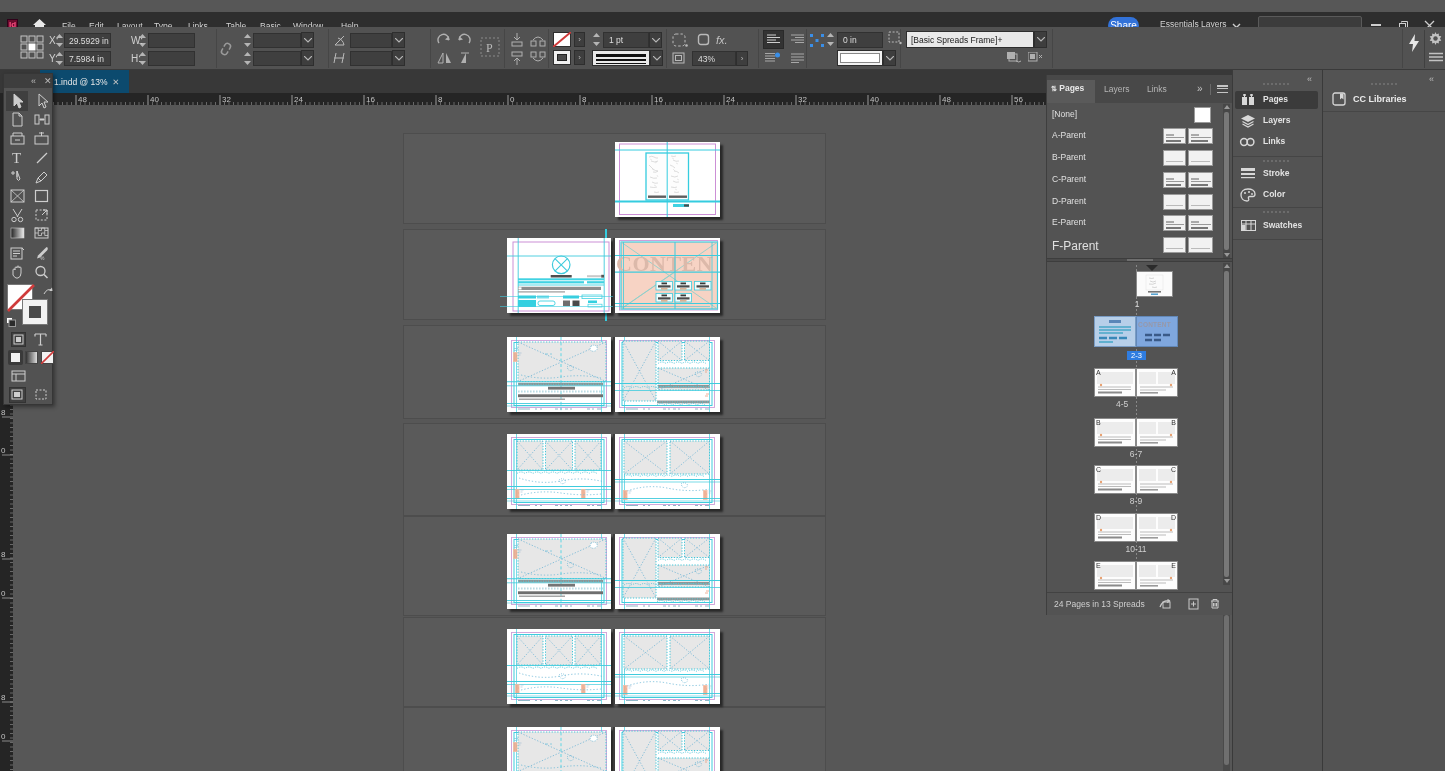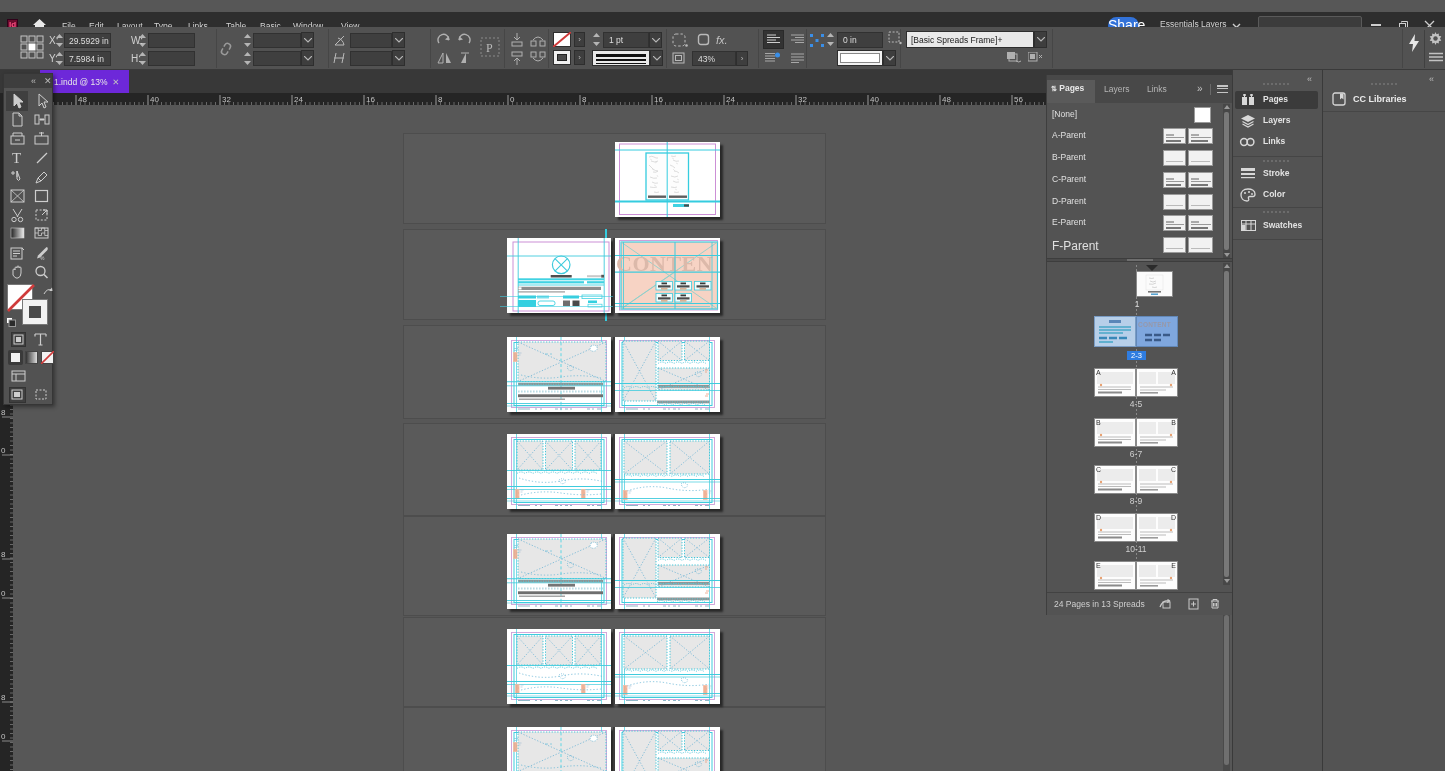--- a/index.html
+++ b/index.html
@@ -45,22 +45,22 @@
         <path d="M7.5 1 L14 7 L12 7 L12 13 L9 13 L9 9 L6 9 L6 13 L3 13 L3 7 L1 7 Z" fill="#e8e8e8"></path>
       </svg>
     <div class="menu" style="left:62px">File</div>
     <div class="menu" style="left:89px">Edit</div>
     <div class="menu" style="left:117px">Layout</div>
     <div class="menu" style="left:154px">Type</div>
     <div class="menu" style="left:188px">Links</div>
     <div class="menu" style="left:226px">Table</div>
     <div class="menu" style="left:260px">Basic</div>
     <div class="menu" style="left:293px">Window</div>
-    <div class="menu" style="left:341px">View</div>
-    <div class="abs" style="left:1108px;top:5px;width:31px;height:17px;background:#3272d9;border-radius:9px;color:#fff;font-size:14px;text-align:left;line-height:17px">Share</div>
+    <div class="menu" style="left:341px">Help</div>
+    <div class="abs" style="left:1108px;top:5px;width:31px;height:17px;background:#3272d9;border-radius:9px;color:#fff;font-size:10px;text-align:center;line-height:17px">Share</div>
     <div class="abs" style="left:1160px;top:7px;color:#d4d4d4;font-size:8.5px">Essentials Layers</div>
     <svg class="abs" style="left:1232px;top:11px" width="9" height="6" viewBox="0 0 9 6">
         <path d="M1 1 L4.5 4.5 L8 1" stroke="#cccccc" stroke-width="1.4" fill="none"></path>
       </svg>
     <div class="abs" style="left:1258px;top:4px;width:104px;height:18px;background:#3c3c3c;border:1px solid #5a5a5a;border-radius:2px"></div>
     <div class="abs" style="left:1371px;top:12px;width:10px;height:2px;background:#cfcfcf"></div>
     <svg class="abs" style="left:1398px;top:8px" width="11" height="11" viewBox="0 0 11 11">
         <path d="M3.5 2.5 L3.5 1.5 L9.5 1.5 L9.5 7.5 L8.5 7.5" stroke="#cfcfcf" fill="none"></path>
         <rect x="1.5" y="3.5" width="6" height="6" stroke="#cfcfcf" fill="none"></rect>
       </svg>
@@ -306,21 +306,21 @@
     <div class="abs" style="left:1424px;top:3px;width:1px;height:38px;background:#404040"></div>
     <svg class="abs" style="left:1429px;top:5px" width="13" height="13" viewBox="0 0 13 13">
         <path d="M6.5 0 L7.5 2.2 L9.8 1.5 L9.9 3.9 L12.3 4.3 L11 6.5 L12.3 8.7 L9.9 9.1 L9.8 11.5 L7.5 10.8 L6.5 13 L5.5 10.8 L3.2 11.5 L3.1 9.1 L0.7 8.7 L2 6.5 L0.7 4.3 L3.1 3.9 L3.2 1.5 L5.5 2.2 Z" fill="#c2c2c2"></path>
         <circle cx="6.5" cy="6.5" r="2.2" fill="#525252"></circle>
       </svg>
     <svg class="abs" style="left:1429px;top:25px" width="14" height="10">
         <path d="M0 1.5 h14 M0 5 h14 M0 8.5 h14" stroke="#c2c2c2" stroke-width="1.6"></path>
       </svg>
   </div>
   <div id="tabbar">
-    <div class="dtab" style="left:40px;width:89px;background:#6d28d9;color:#e8e8e8;padding-left:14px">1.indd @ 13%&nbsp; <span style="color:#c2c2c2">✕</span></div>
+    <div class="dtab" style="left:40px;width:89px;background:#0c4a6e;color:#e8e8e8;padding-left:14px">1.indd @ 13%&nbsp; <span style="color:#c2c2c2">✕</span></div>
   </div>
   <div id="hruler">
     <svg width="1232" height="12" style="position:absolute;top:0;left:0">
       <g id="hticks">
           <line x1="4" y1="2" x2="4" y2="12" stroke="#9a9a9a" stroke-width="1"></line>
           <text x="6" y="8.5" font-size="8" fill="#c2c2c2" font-family="Liberation Sans">56</text>
           <line x1="76" y1="2" x2="76" y2="12" stroke="#9a9a9a" stroke-width="1"></line>
           <text x="78" y="8.5" font-size="8" fill="#c2c2c2" font-family="Liberation Sans">48</text>
           <line x1="148" y1="2" x2="148" y2="12" stroke="#9a9a9a" stroke-width="1"></line>
           <text x="150" y="8.5" font-size="8" fill="#c2c2c2" font-family="Liberation Sans">40</text>
@@ -1312,21 +1312,21 @@
             <rect x="3" y="22.5" width="24" height="2" fill="#8a8a8a"></rect>
             <circle cx="6" cy="16" r="1.2" fill="#e8a070"></circle>
           </svg><div style="position:absolute;left:1px;top:0;font-size:7px;color:#333">A</div></div>
         <div class="abs" style="left:89px;top:293px;width:42px;height:29px;background:#fdfdfd;border:1px solid #8a8a8a"><svg width="40" height="27">
             <rect x="2" y="3" width="17" height="12" fill="#ececec"></rect>
             <rect x="21" y="3" width="17" height="12" fill="#ececec"></rect>
             <path d="M3 18 h33 M3 21 h26" stroke="#bbb" stroke-width="1"></path>
             <rect x="3" y="23" width="18" height="1.6" fill="#9a9a9a"></rect>
             <circle cx="34" cy="16" r="1.2" fill="#e8a070"></circle>
           </svg><div style="position:absolute;right:1px;top:0;font-size:7px;color:#333">A</div></div>
-        <div class="abs" style="left:69px;top:324px;width:40px;height:11px;color:#d0d0d0;font-size:8.5px;text-align:center">4-5</div>
+        <div class="abs" style="left:69px;top:324px;width:40px;height:11px;color:#d0d0d0;font-size:8.5px;text-align:left">4-5</div>
         <div class="abs" style="left:47px;top:343px;width:42px;height:29px;background:#fdfdfd;border:1px solid #8a8a8a"><svg width="40" height="27">
             <rect x="2" y="3" width="36" height="12" fill="#ececec"></rect>
             <path d="M3 18 h33 M3 20.5 h33" stroke="#bbb" stroke-width="1"></path>
             <rect x="3" y="22.5" width="24" height="2" fill="#8a8a8a"></rect>
             <circle cx="6" cy="16" r="1.2" fill="#e8a070"></circle>
           </svg><div style="position:absolute;left:1px;top:0;font-size:7px;color:#333">B</div></div>
         <div class="abs" style="left:89px;top:343px;width:42px;height:29px;background:#fdfdfd;border:1px solid #8a8a8a"><svg width="40" height="27">
             <rect x="2" y="3" width="17" height="12" fill="#ececec"></rect>
             <rect x="21" y="3" width="17" height="12" fill="#ececec"></rect>
             <path d="M3 18 h33 M3 21 h26" stroke="#bbb" stroke-width="1"></path>

